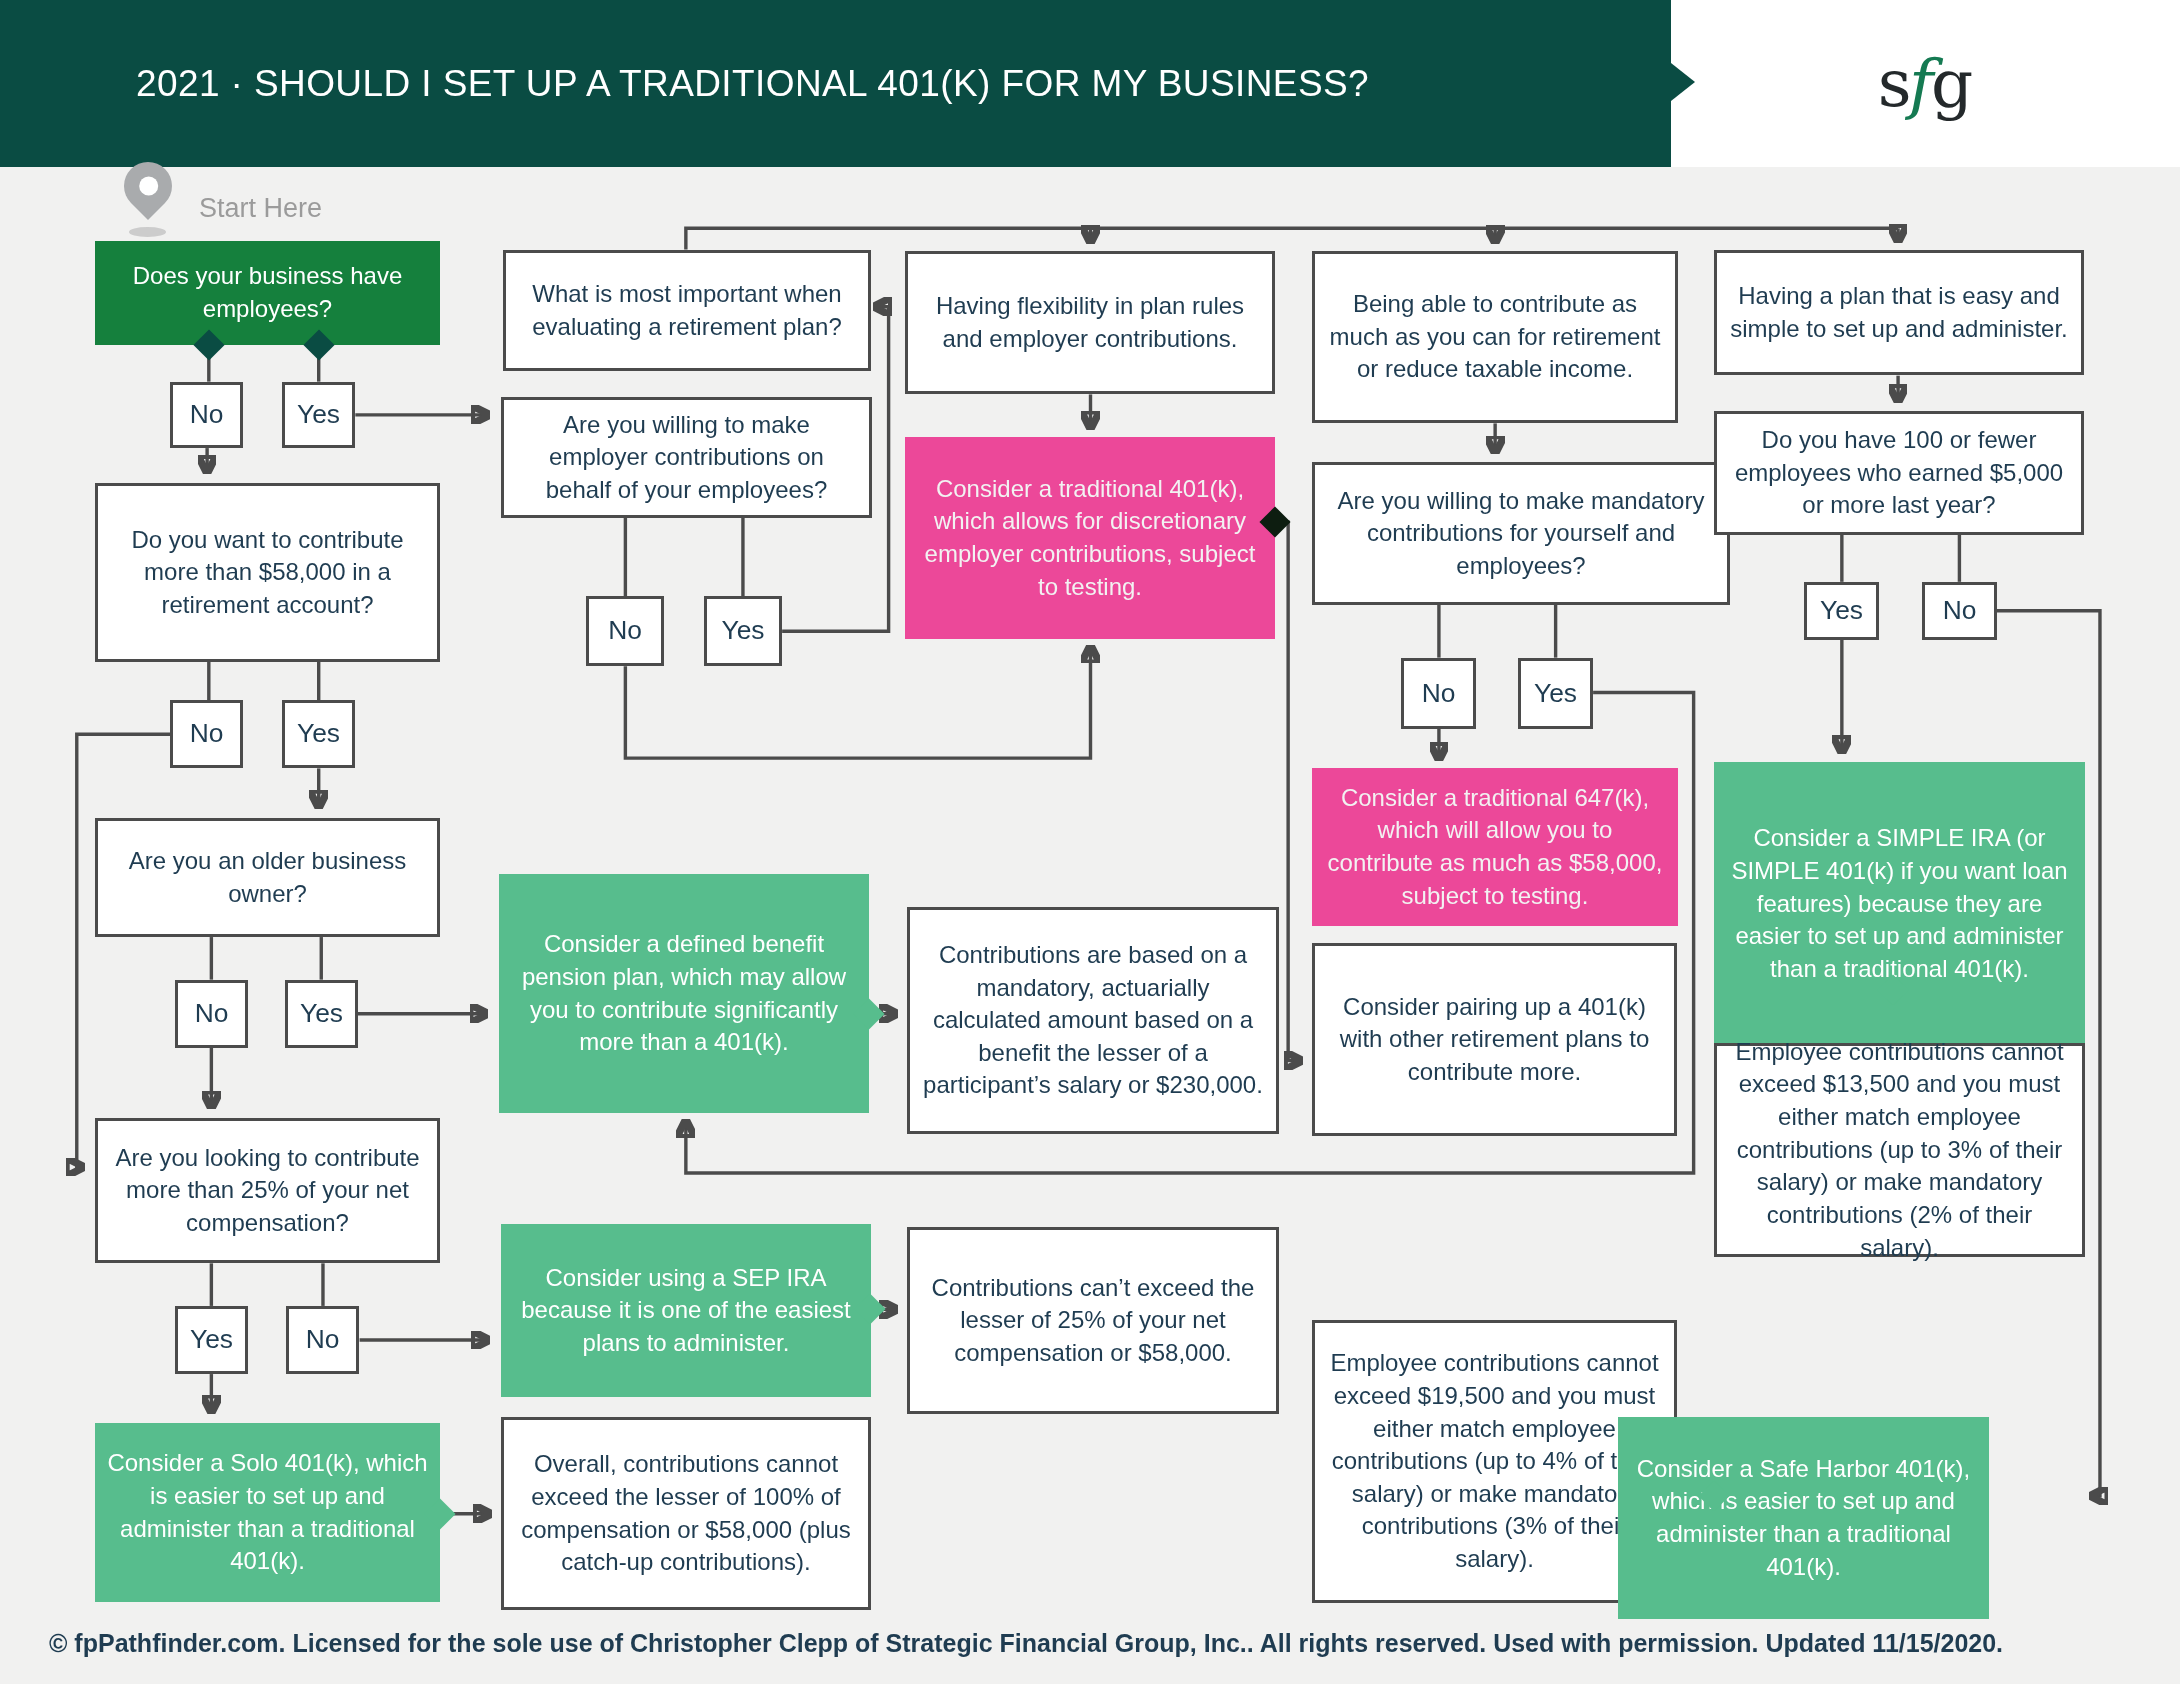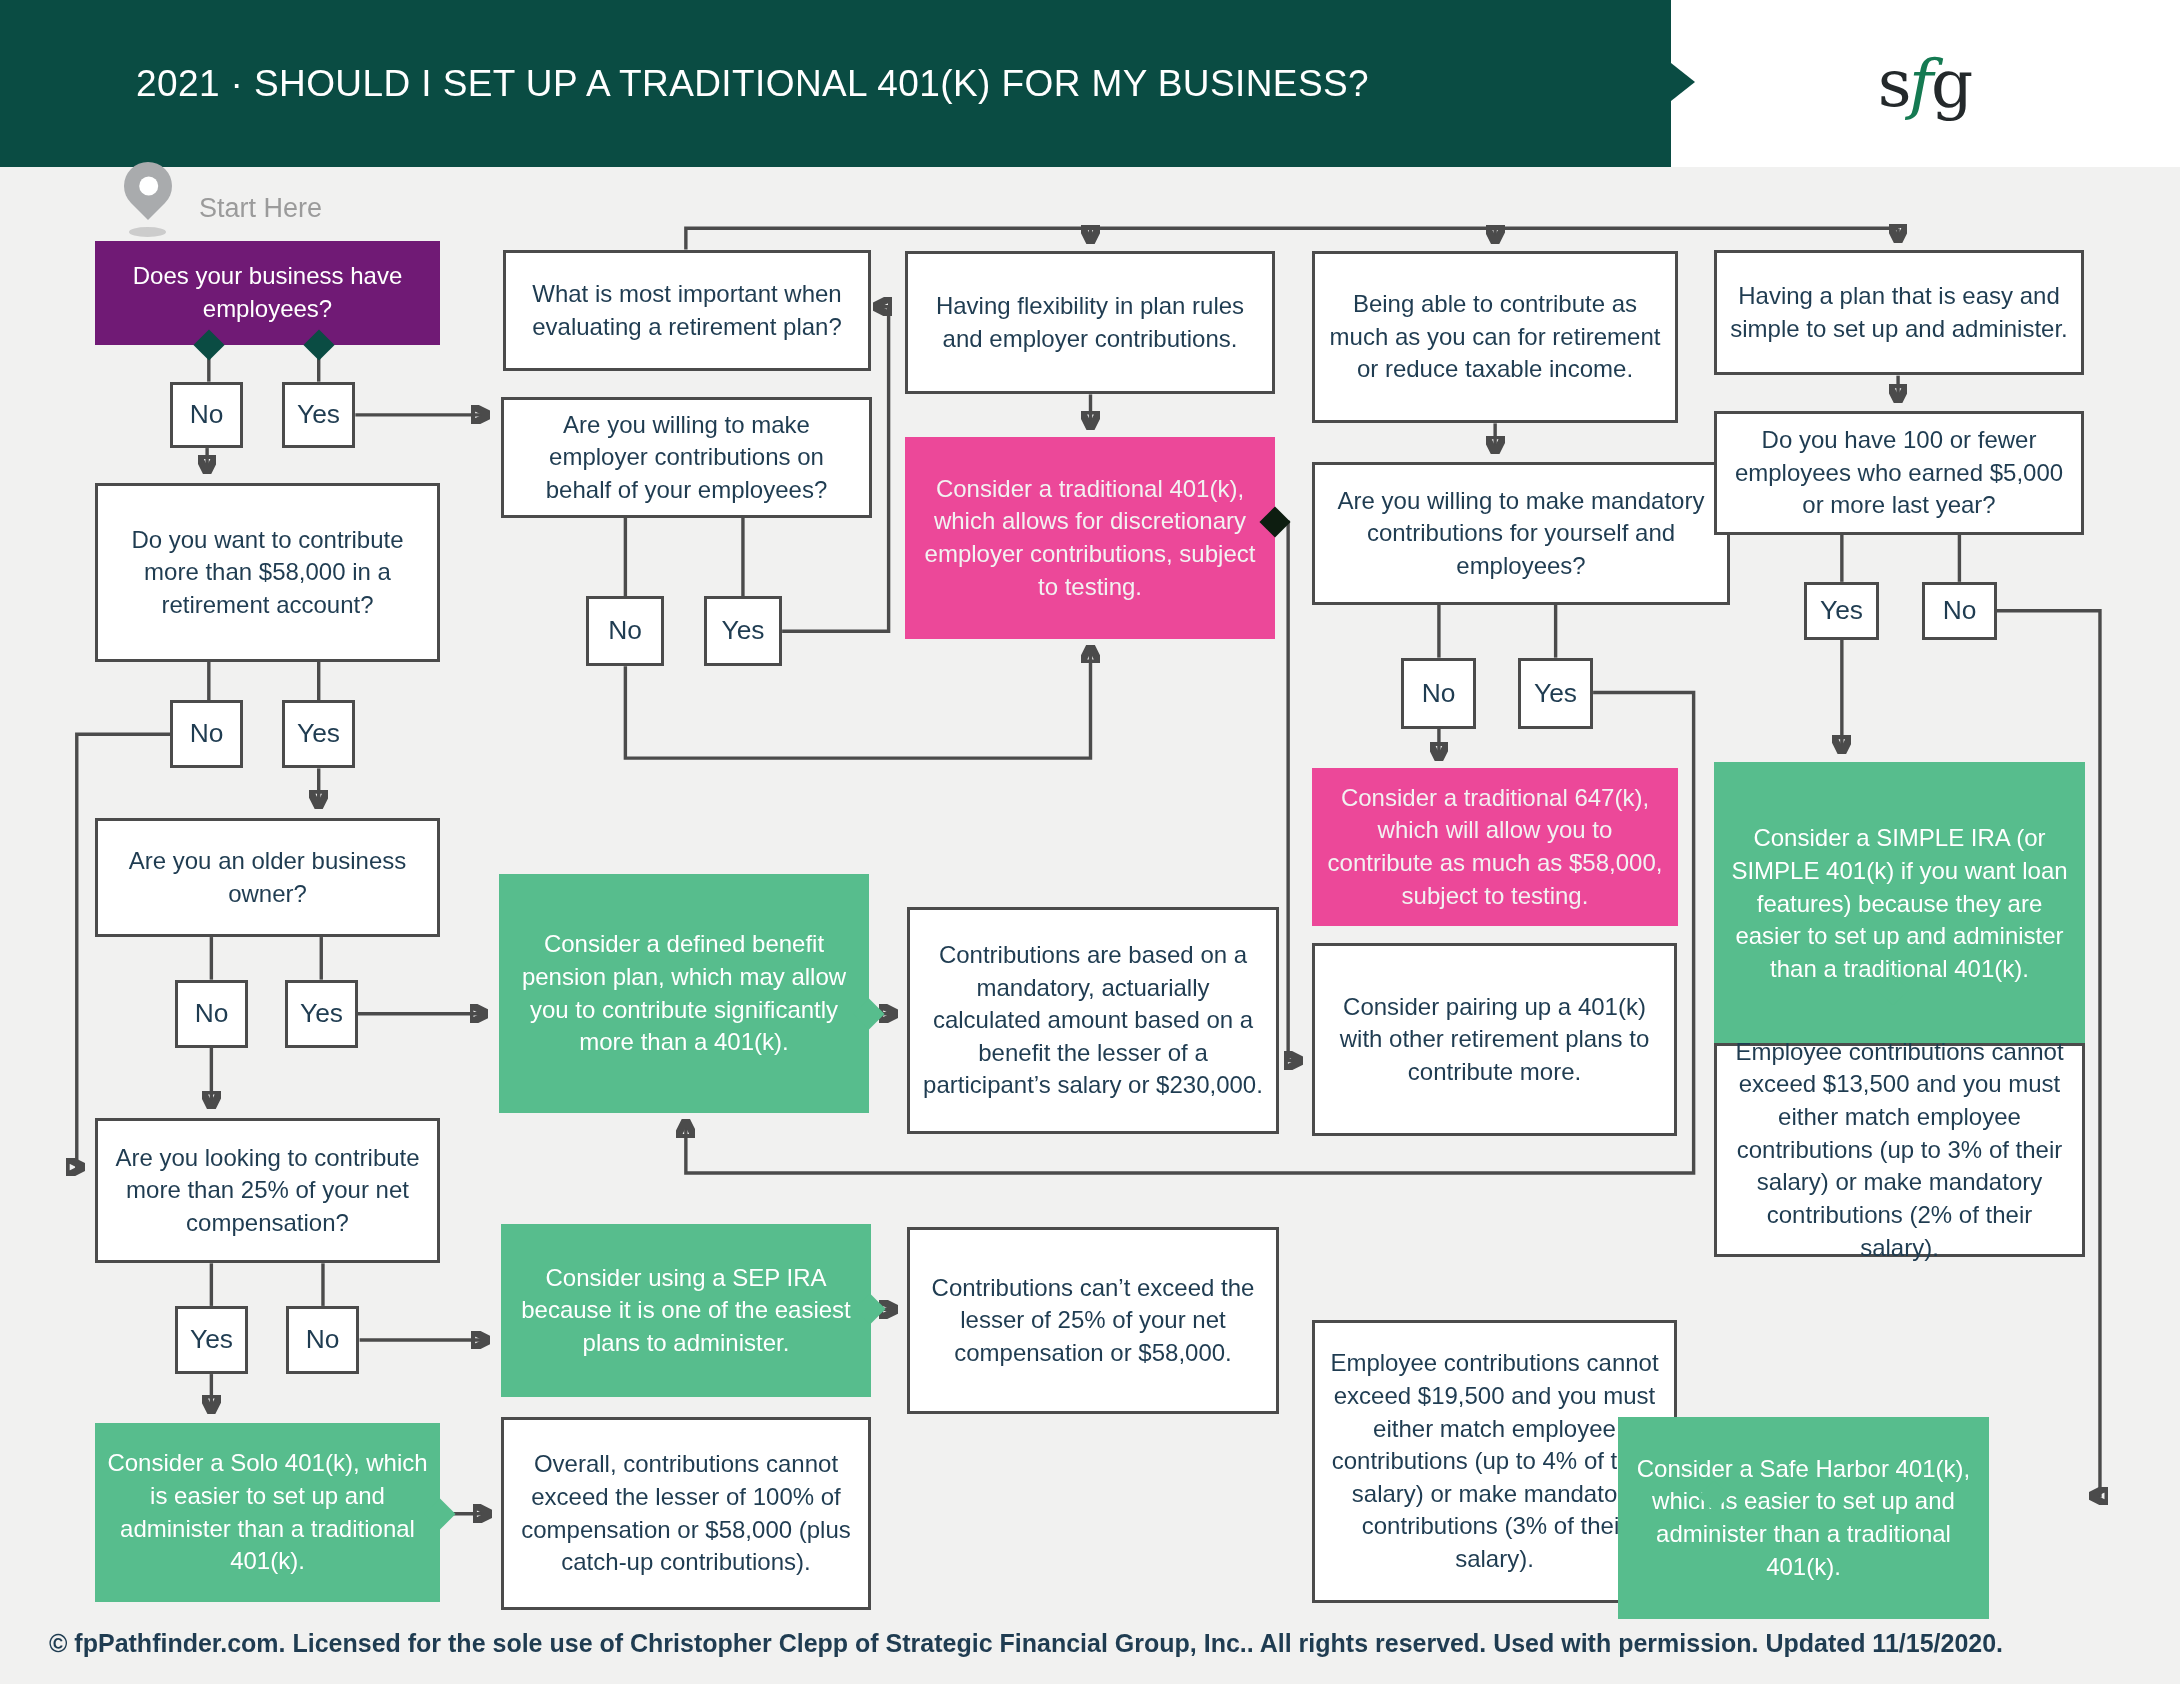--- a/index.html
+++ b/index.html
@@ -31,21 +31,21 @@
 
   
   .wires{position:absolute;left:0;top:0;z-index:1;}
   .wires path{stroke:#4B4B4B;stroke-width:4;fill:none;}
 
   
   .node{position:absolute;display:flex;align-items:center;justify-content:center;
         text-align:center;font-size:24px;line-height:1.36;color:#1F3C51;
         box-sizing:border-box;padding:5.1px 12px;z-index:2;}
   .node.white{background:#ffffff;border:3.4px solid #4B4B4B;}
-  .node.qdark{background:#701a75;color:#ffffff;}
+  .node.qdark{background:#15803d;color:#ffffff;}
   .node.green{background:#57BD8D;color:#ffffff;}
   .node.black{background:#ec4899;color:#f2f2f2;}
   .node.ans{font-size:26.4px;}
 
   
   .tab{position:absolute;width:22px;height:22px;transform:rotate(45deg);z-index:2;}
   .tab.tg{background:#57BD8D;}
   .tab.tdk{background:#0A4C43;}
   .tab.tb{background:#0D1D10;}
 

